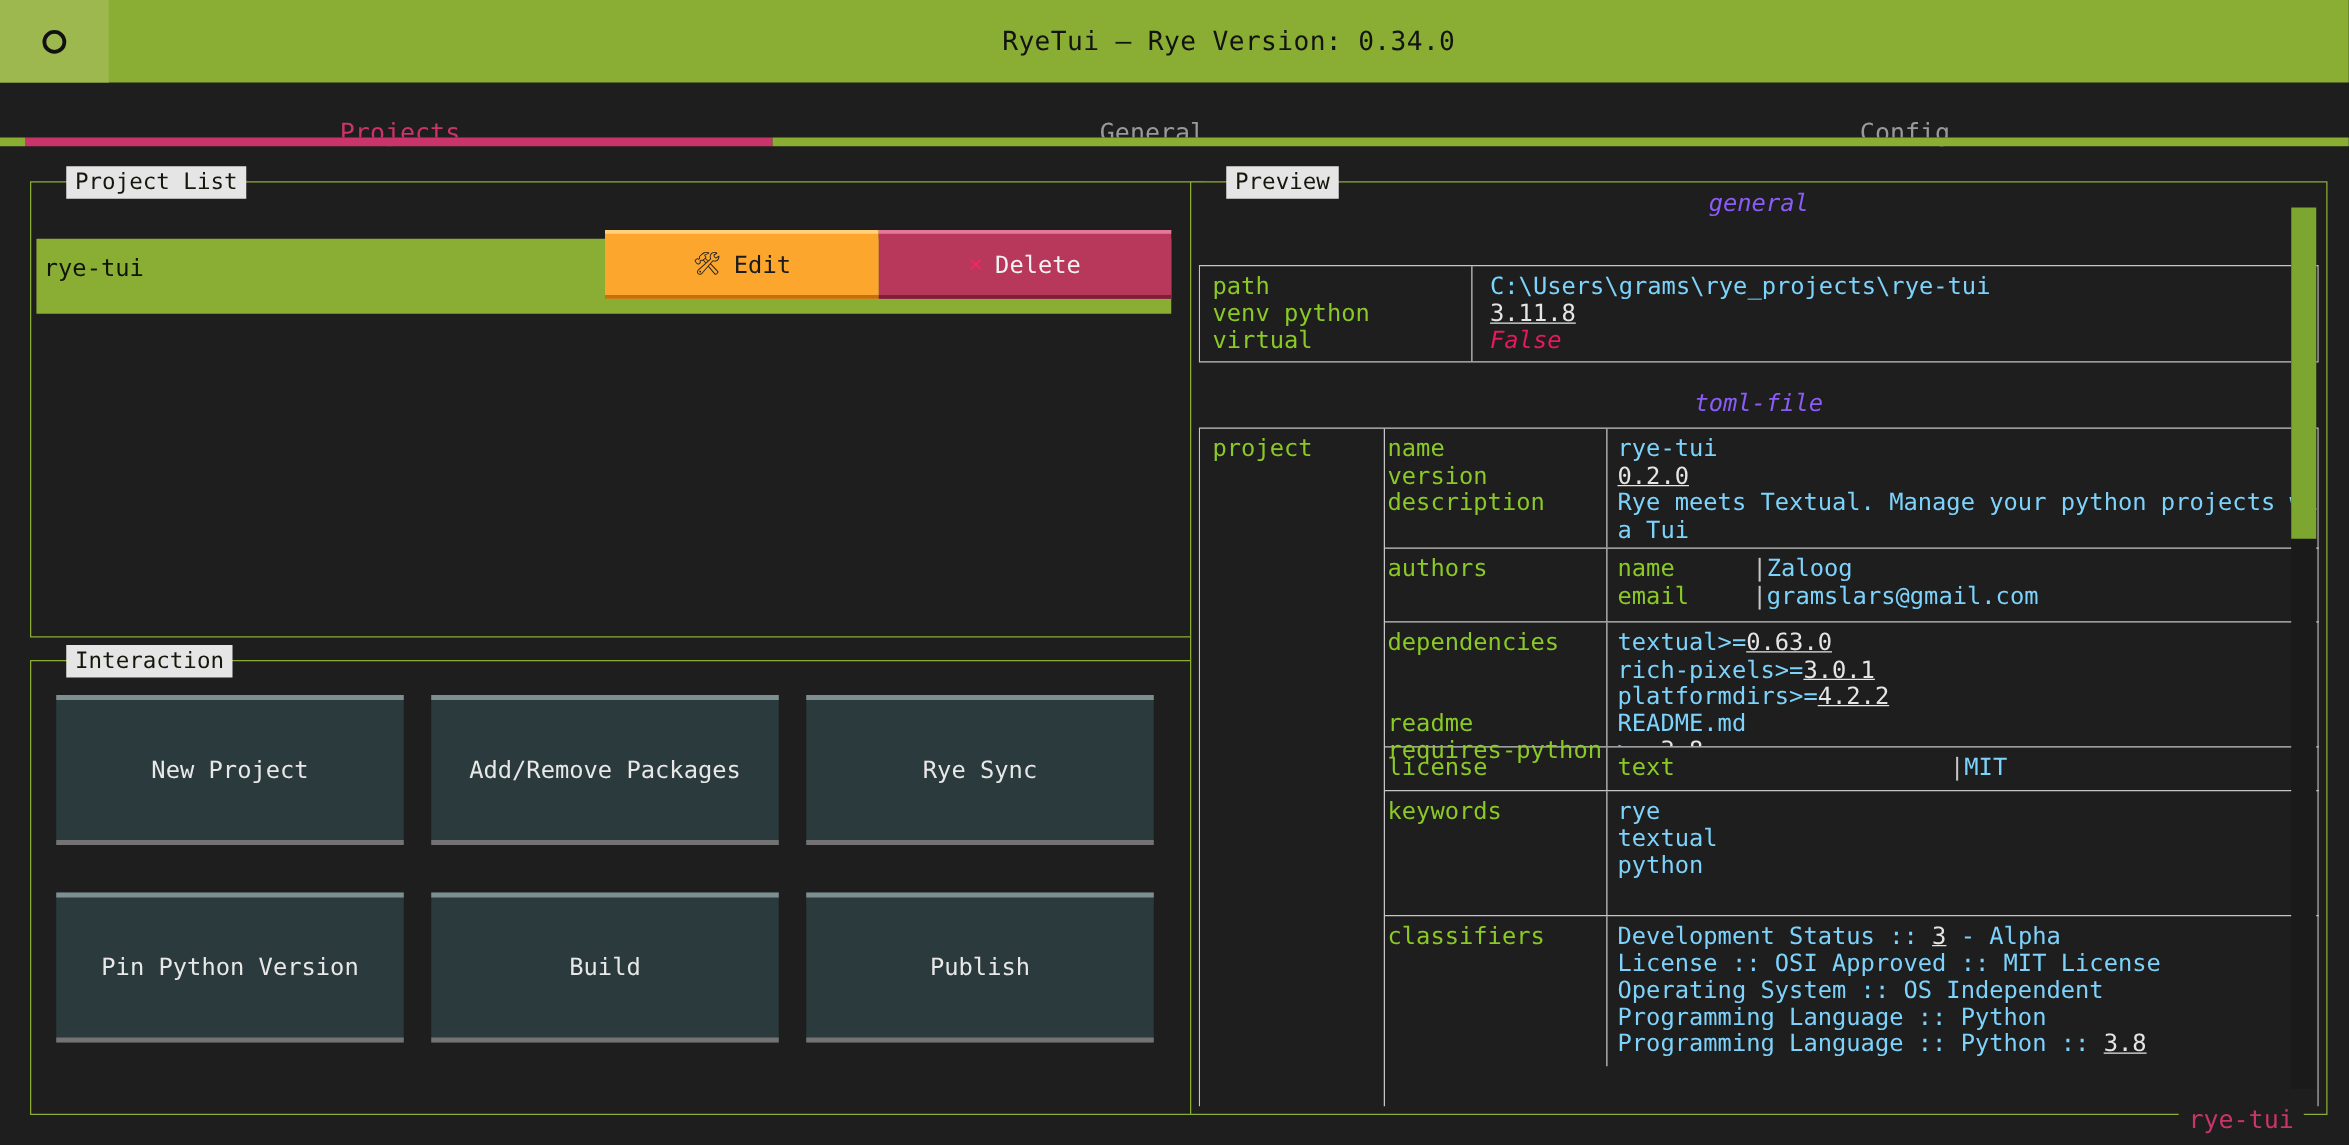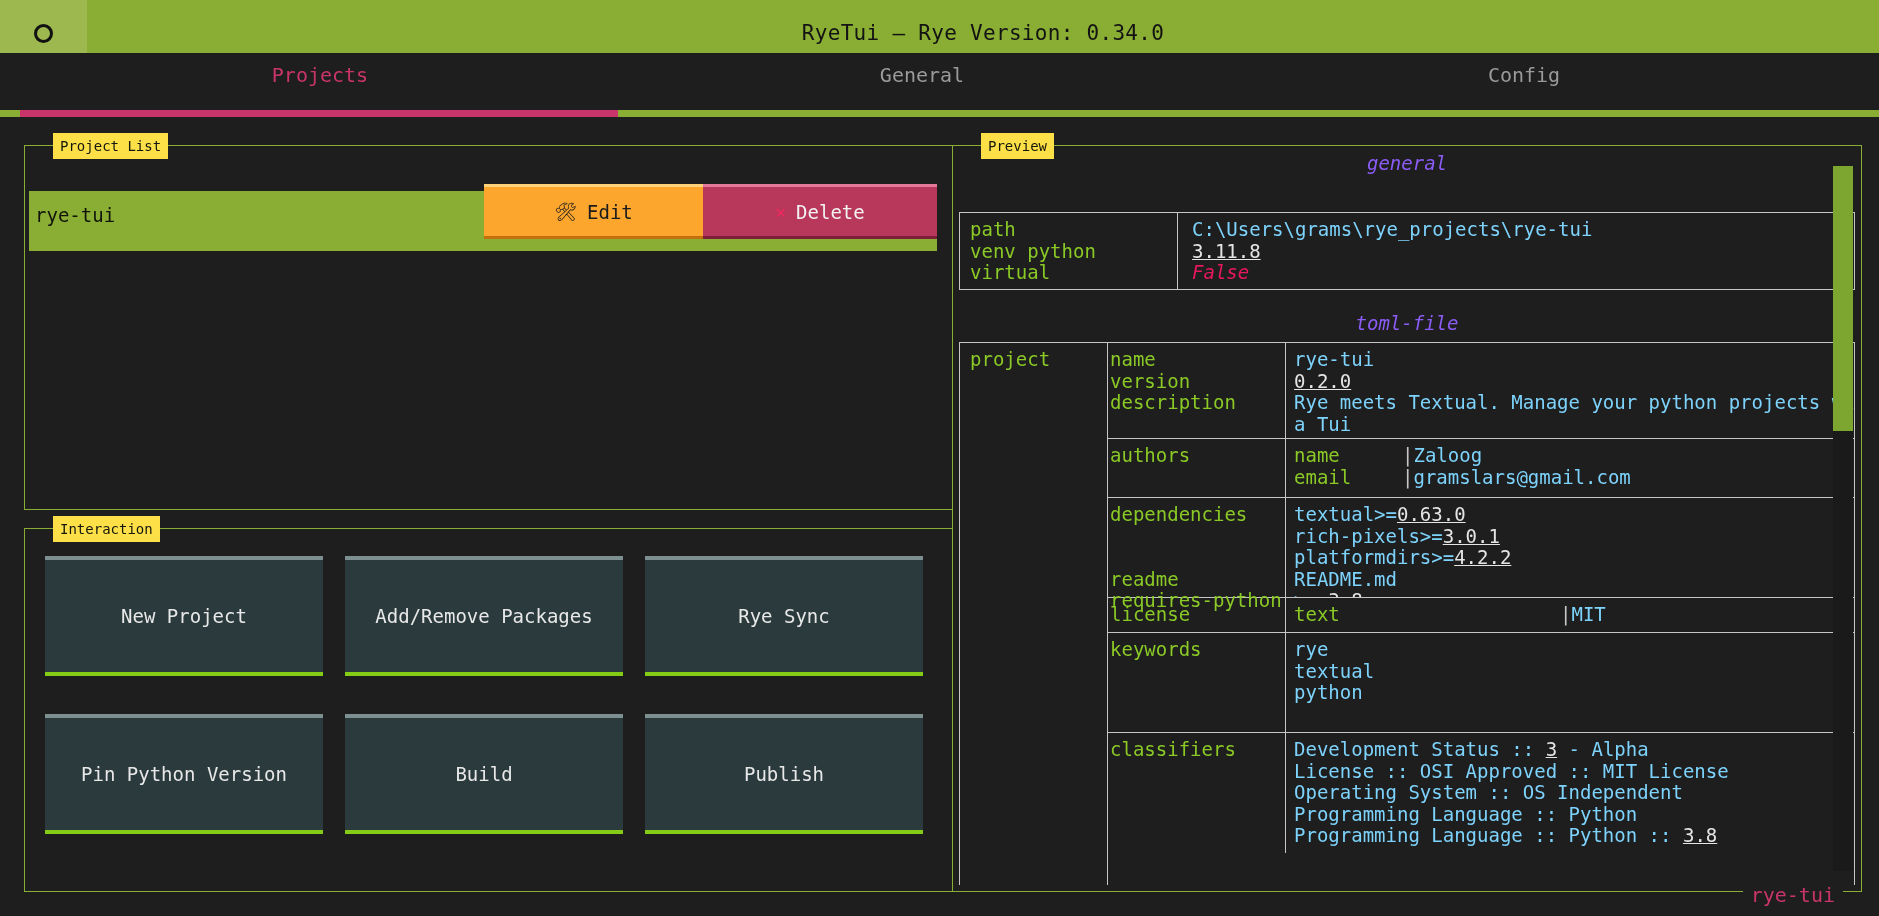--- a/index.html
+++ b/index.html
@@ -14,37 +14,37 @@
   
   .header{position:absolute;left:0;top:0;width:1879px;height:66px;background:#8aae34;}
   .header-logo{position:absolute;left:0;top:0;width:87px;height:66px;background:#9cb84e;
     display:flex;align-items:center;justify-content:center;}
   .ring{width:19px;height:19px;border:3.5px solid #111;border-radius:50%;box-sizing:border-box;}
   .header-title{position:absolute;left:87px;top:0;right:0;height:66px;
     display:flex;align-items:center;justify-content:center;
     font-size:21px;color:#131313;letter-spacing:.3px;}
 
   
-  .tabs{position:absolute;left:0;top:53px;width:1879px;height:52px;background:#1e1e1e;}
+  .tabs{position:absolute;left:0;top:84px;width:1879px;height:52px;background:#1e1e1e;}
   .tab{position:absolute;top:0;height:44px;display:flex;align-items:center;justify-content:center;
        font-size:20px;color:#9a9a9a;}
   .tab.t0{left:20px;width:600px;}
   .tab.t1{left:622px;width:600px;}
   .tab.t2{left:1224px;width:600px;}
   .tab.active{color:#c9356a;}
   .tab-underline{position:absolute;top:110px;left:0;width:1879px;height:7px;background:#1e1e1e;}
   .ul-seg{position:absolute;top:0;height:7px;}
   .ul-green-a{left:0px;width:20px;background:#8aae34;}
   .ul-pink{left:20px;width:598px;background:#c9356a;}
   .ul-green-b{left:618px;width:1261px;background:#8aae34;}
 
   
   .panel{position:absolute;border:1.5px solid #8aae34;box-sizing:border-box;background:#1e1e1e;}
-  .panel-title{position:absolute;top:-13px;left:28px;background:#fde047;color:#14170c;
-    font-size:14px;line-height:26px;padding:0 7px;white-space:nowrap;}
+  .panel-title{position:absolute;top:-13px;left:28px;background:#e5e5e5;color:#14170c;
+    font-size:18px;line-height:26px;padding:0 7px;white-space:nowrap;}
 
   
   #project-list{left:24px;top:145px;width:940px;height:365px;}
   .plist-body{position:absolute;left:4px;top:15px;right:4px;bottom:4px;overflow:hidden;}
   .project-row{position:absolute;left:0;top:30px;width:908px;height:60px;background:#8aae34;}
   .project-row .name{position:absolute;left:6px;top:0;height:48px;line-height:48px;
      font-size:19px;color:#11140a;}
   .row-actions{position:absolute;left:455px;top:-7px;width:453px;height:55px;}
   .btn-edit{position:absolute;left:0;top:0;width:219px;height:55px;background:#fca62d;
     border-top:3px solid #ffd27a;border-bottom:3px solid #c4700c;box-sizing:border-box;
@@ -55,21 +55,21 @@
     display:flex;align-items:center;justify-content:center;gap:10px;
     font-size:19px;color:#f2f2f2;}
   .gl{font-size:18px;line-height:1;}
   .gl.x{color:#f2285f;font-weight:bold;}
 
   
   #interaction{left:24px;top:528px;width:940px;height:364px;}
   .grid{position:absolute;left:20px;top:27px;display:grid;
     grid-template-columns:repeat(3,278px);grid-template-rows:repeat(2,120px);
     column-gap:22px;row-gap:38px;}
-  .ibtn{background:#2b3a3c;border-top:4px solid #7d8f91;border-bottom:4px solid #84cc16;
+  .ibtn{background:#2b3a3c;border-top:4px solid #7d8f91;border-bottom:4px solid #737373;
     box-sizing:border-box;display:flex;align-items:center;justify-content:center;
     font-size:19px;color:#e8e8e8;}
 
   
   #preview{left:952px;top:145px;width:910px;height:747px;}
   .pv-inner{position:absolute;left:6px;top:6px;right:6px;bottom:6px;overflow:hidden;}
 
   .sec-label{text-align:center;font-style:italic;font-size:19px;color:#8b5cf6;}
 
   .tbl{border:1.2px solid #c6c6c6;box-sizing:border-box;display:flex;}

